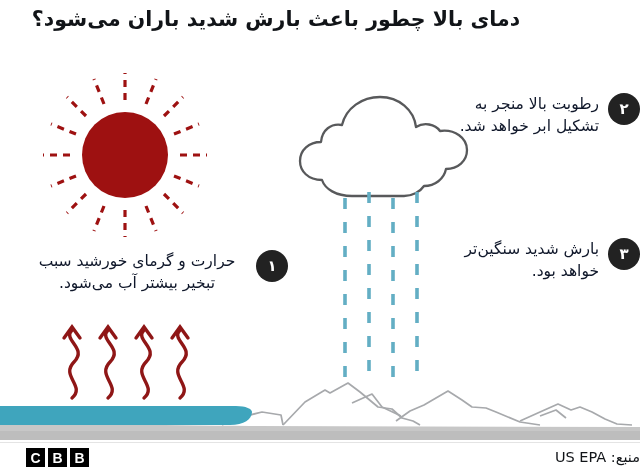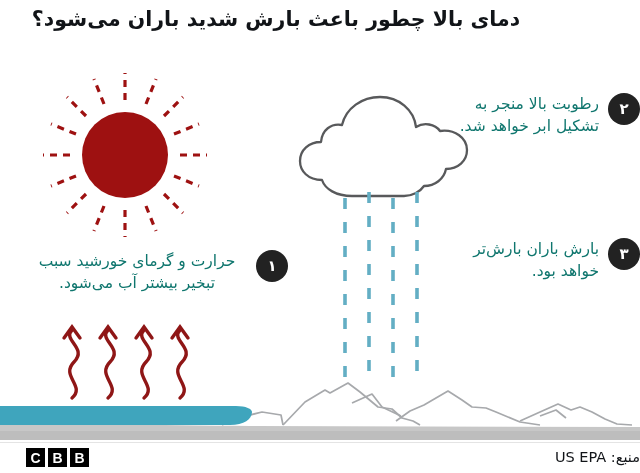--- a/index.html
+++ b/index.html
@@ -58,21 +58,21 @@
     font-size: 15px;
     font-weight: bold;
     display: flex;
     align-items: center;
     justify-content: center;
     line-height: 1;
   }
   .callout-text {
     font-size: 15.5px;
     line-height: 1.42;
-    color: #0f766e;
+    color: #0f172a;
     text-align: right;
     direction: rtl;
   }
   #callout-1 { top: 250px; right: 352px; width: 268px; }
   #callout-1 .callout-text { width: 220px; text-align: center; }
   #callout-2 { top: 93px; right: 0px;   width: 212px; }
   #callout-2 .callout-text { width: 162px; }
   #callout-3 { top: 238px; right: 0px;  width: 212px; }
   #callout-3 .callout-text { width: 162px; }
 
@@ -222,21 +222,21 @@
     <div class="callout-text">حرارت و گرمای خورشید سبب تبخیر بیشتر آب می‌شود.</div>
   </div>
 
   <div class="callout" id="callout-2">
     <div class="badge">۲</div>
     <div class="callout-text">رطوبت بالا منجر به تشکیل ابر خواهد شد.</div>
   </div>
 
   <div class="callout" id="callout-3">
     <div class="badge">۳</div>
-    <div class="callout-text">بارش باران بارش‌تر خواهد بود.</div>
+    <div class="callout-text">بارش شدید سنگین‌تر خواهد بود.</div>
   </div>
 
   <div id="footer-rule"></div>
   <div id="footer">
     <div id="bbc-logo">
       <span class="blk">B</span>
       <span class="blk">B</span>
       <span class="blk">C</span>
     </div>
     <div id="source">منبع: US EPA</div>

